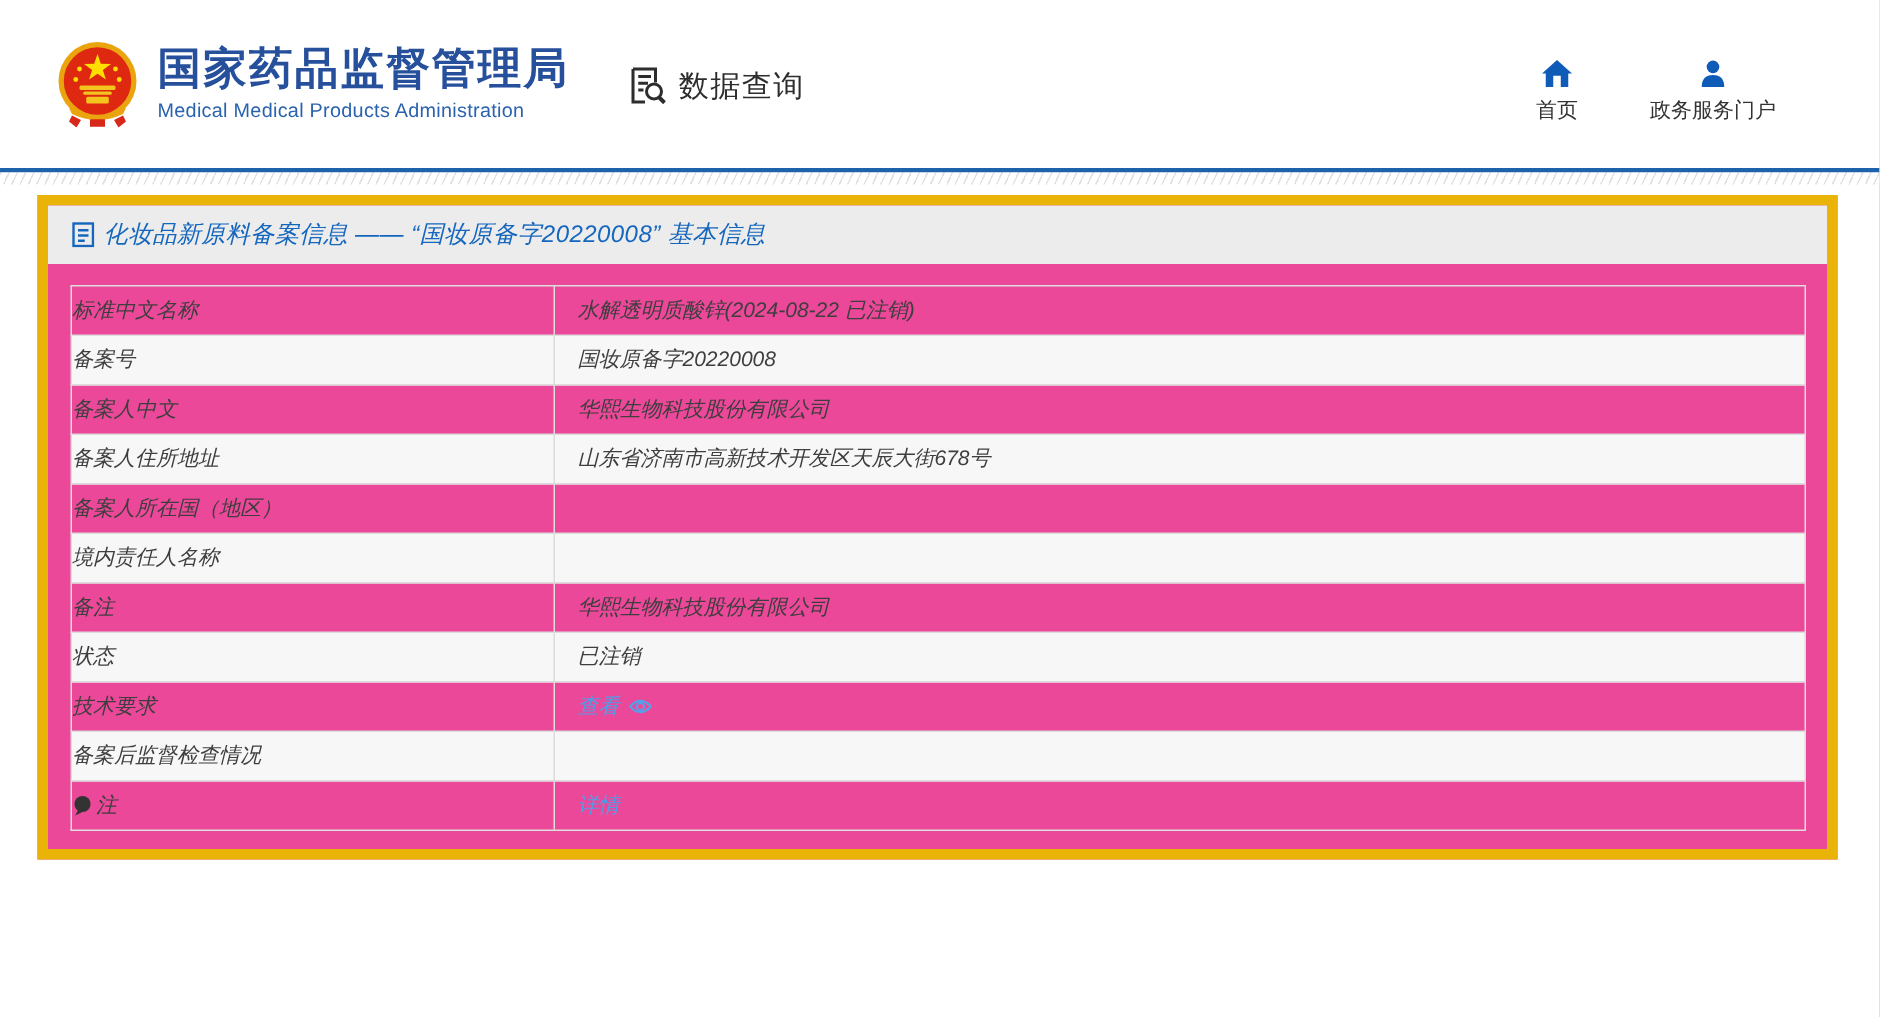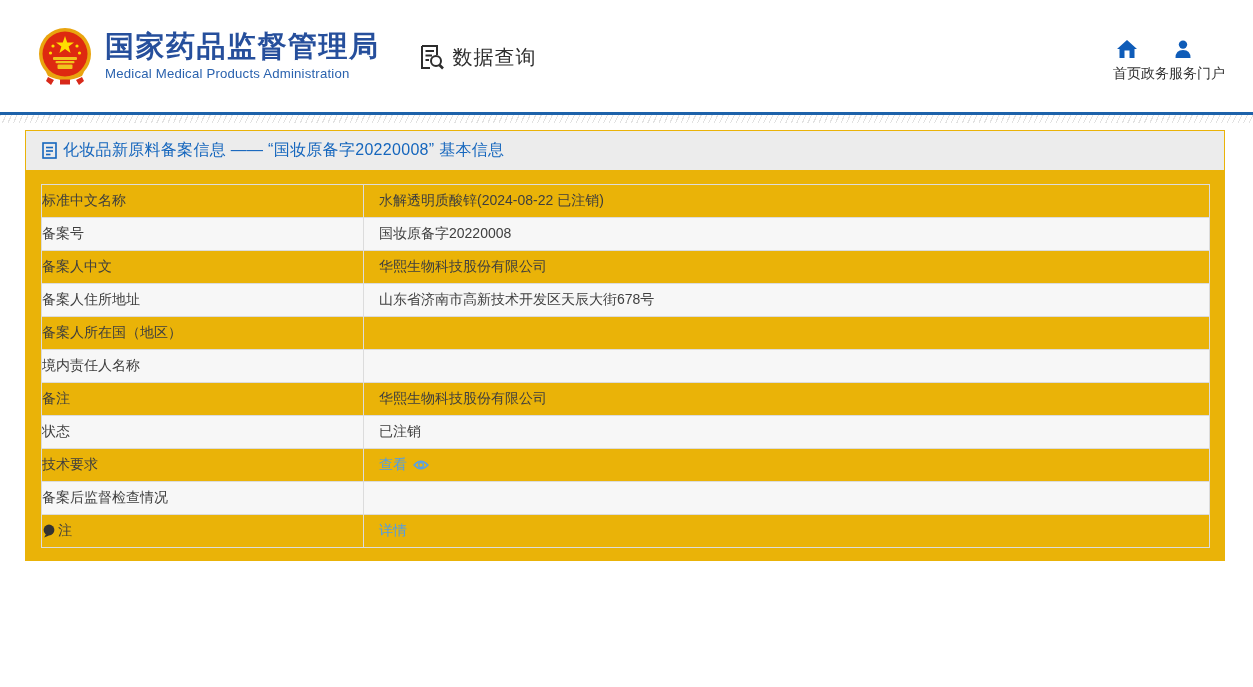--- a/index.html
+++ b/index.html
@@ -1,38 +1,38 @@
 <!DOCTYPE html>
 <html><head>
 <meta charset="utf-8">
 <style>
   * { margin:0; padding:0; box-sizing:border-box; }
   html,body { width:1253px; height:687px; background:#fff; overflow:hidden;
               font-family:"Liberation Sans","DejaVu Sans",sans-serif; }
 
   
-  .header { height:112px; display:flex; align-items:center; padding:0 28px 0 38px; background:#fff; }
+  .header { height:112px; display:flex; align-items:center; padding:0 69px 0 38px; background:#fff; }
   .brand { display:flex; align-items:center; gap:13px; }
   .brand-emblem svg { display:block; }
   .brand-zh { font-size:29px; font-weight:bold; color:#264f9c; letter-spacing:1.5px; line-height:1.1; }
   .brand-en { font-size:13.2px; color:#2a62ae; margin-top:4px; letter-spacing:.2px; }
   .dq { display:flex; align-items:center; gap:7px; margin-left:36px; margin-top:2px; }
   .dq-label { font-size:20px; color:#2d2d2d; letter-spacing:1px; }
   .spacer { flex:1; }
-  .nav { display:flex; margin-top:10px; }
+  .nav { display:flex; gap:48px; margin-top:10px; }
   .nav a { display:flex; flex-direction:column; align-items:center; text-decoration:none; cursor:pointer; }
   .nav-label { font-size:14px; color:#333; margin-top:7px; white-space:nowrap; }
 
   
   .blue-line { height:3px; background:#1d62aa; }
   .stripe-band { height:8px;
      background:repeating-linear-gradient(115deg,#e2e2e2 0,#e2e2e2 1px,#ffffff 1px,#ffffff 5px); }
 
   
-  .card { margin:7px 28px 0 25px; background:#eab308; border:1px solid #eab308; }
+  .card { margin:7px 28px 0 25px; background:#ec4899; border:7px solid #eab308;font-style:italic; }
   .card-title { height:39px; background:#ececec; display:flex; align-items:center;
                 padding-left:16px; gap:6px; }
   .card-title-text { font-size:16px; color:#1566bd; letter-spacing:.3px; }
 
   
   table.info { border-collapse:collapse; width:calc(100% - 29px); margin:14px 14px 12px 15px;
                border:1px solid #c6c6c6; }
   table.info td { border:1px solid #dcdcdc; height:33px; font-size:14px; color:#3e3e3e; }
   table.info tr:nth-child(even) { background:#f7f7f7; }
   td.cell-label { width:322px; text-align:left; padding-right:31px; white-space:nowrap; }

